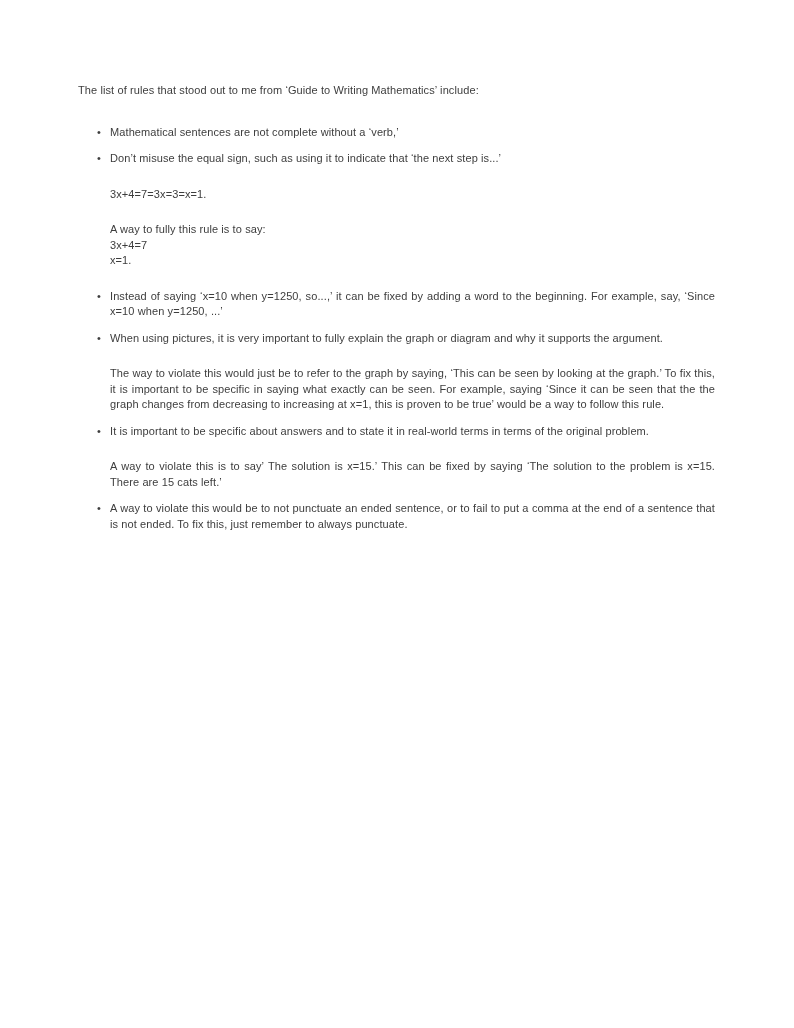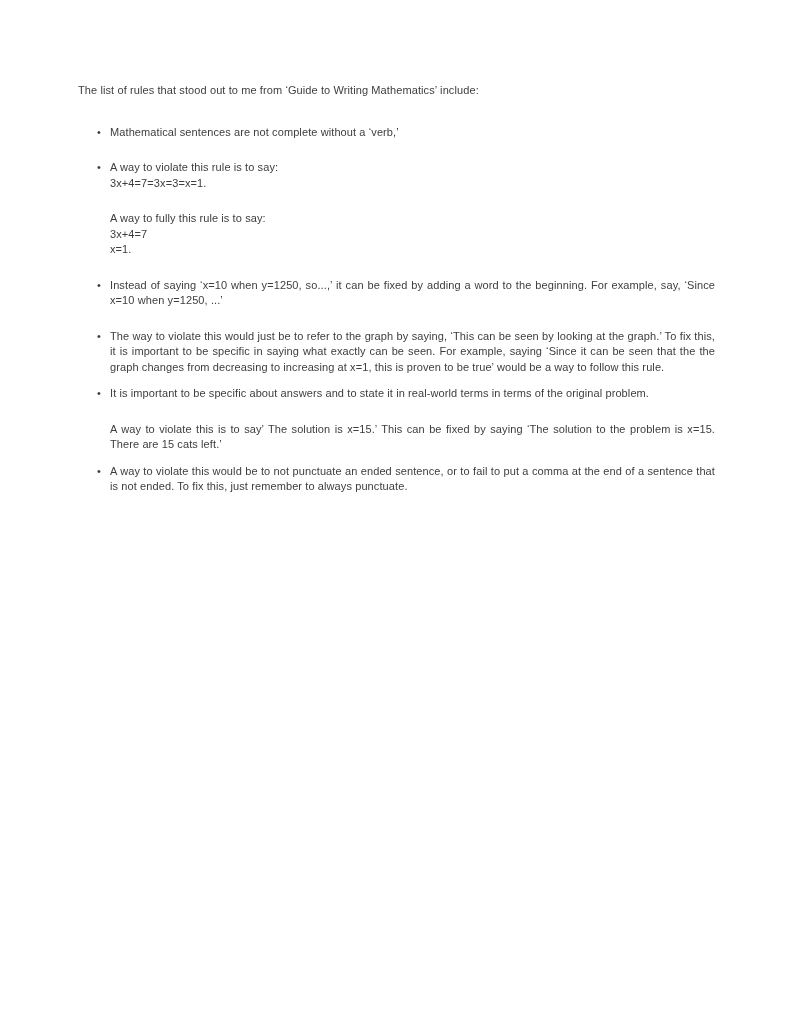--- a/index.html
+++ b/index.html
@@ -60,38 +60,39 @@
 
 <div class="page" style="color: rgb(61, 61, 61);">
   <p class="intro">The list of rules that stood out to me from ‘Guide to Writing Mathematics’ include:</p>
   <ul class="rules">
       <li class="rule">
         <span class="bullet">•</span>
         <div class="heading">Mathematical sentences are not complete without a ‘verb,’</div>
       </li>
       <li class="rule">
         <span class="bullet">•</span>
+        <div class="heading">Don’t misuse the equal sign, such as using it to indicate that ‘the next step is...’</div>
         <div class="block gap">
-          <div class="line">A way to violate this rule is to say:</div>
           <div class="line">3x+4=7=3x=3=x=1.</div>
         </div>
         <div class="block gap">
           <div class="line">A way to fully this rule is to say:</div>
           <div class="line">3x+4=7</div>
           <div class="line">x=1.</div>
         </div>
       </li>
       <li class="rule">
         <span class="bullet">•</span>
         <div class="block gap">
           <div class="line">Instead of saying ‘x=10 when y=1250, so...,’ it can be fixed by adding a word to the beginning. For example, say, ‘Since x=10 when y=1250, ...’</div>
         </div>
       </li>
       <li class="rule">
         <span class="bullet">•</span>
+        <div class="heading">When using pictures, it is very important to fully explain the graph or diagram and why it supports the argument.</div>
         <div class="block gap">
           <div class="line">The way to violate this would just be to refer to the graph by saying, ‘This can be seen by looking at the graph.’ To fix this, it is important to be specific in saying what exactly can be seen. For example, saying ‘Since it can be seen that the the graph changes from decreasing to increasing at x=1, this is proven to be true’ would be a way to follow this rule.</div>
         </div>
       </li>
       <li class="rule">
         <span class="bullet">•</span>
         <div class="heading">It is important to be specific about answers and to state it in real-world terms in terms of the original problem.</div>
         <div class="block gap">
           <div class="line">A way to violate this is to say’ The solution is x=15.’ This can be fixed by saying ‘The solution to the problem is x=15. There are 15 cats left.’</div>
         </div>

